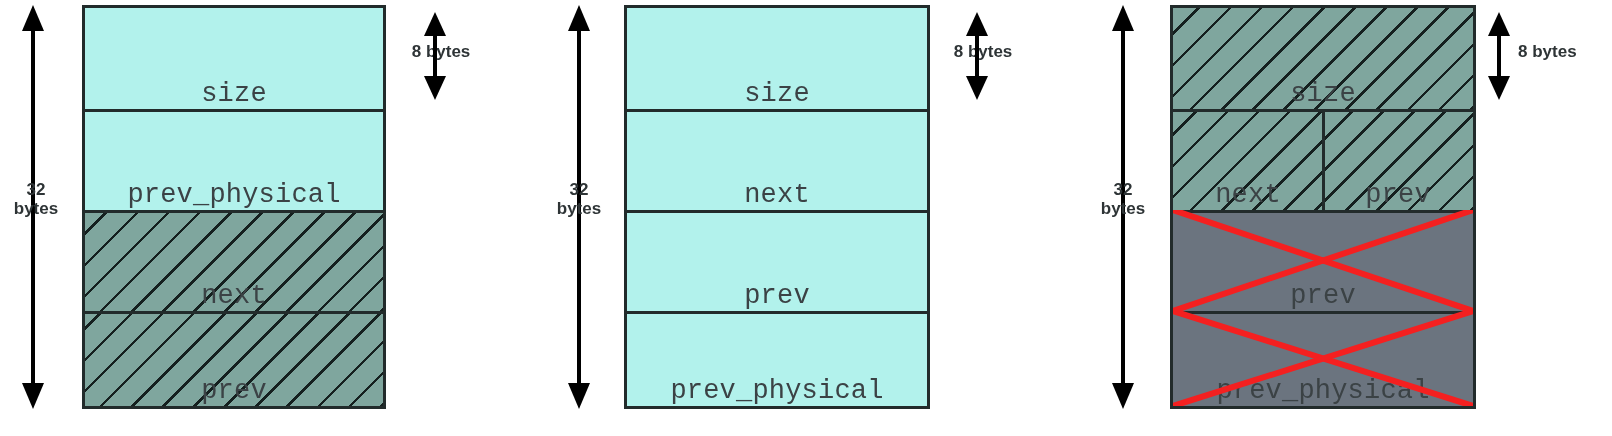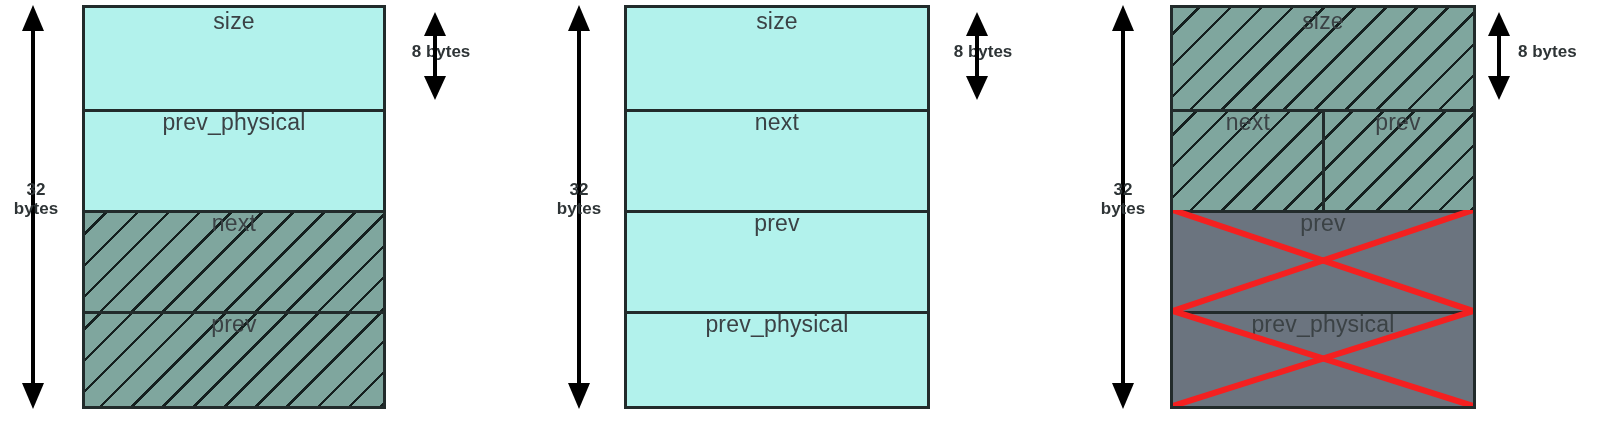--- a/index.html
+++ b/index.html
@@ -24,26 +24,27 @@
     left:0;right:0;
     box-sizing:border-box;
     display:flex;
   }
   .row + .row{}
   .cell{
     position:relative;
     box-sizing:border-box;
     flex:1 1 0;
     display:flex;
-    align-items:flex-start;
+    align-items:flex-end;
     justify-content:center;
-    font-size:23px;
+    font-size:27px;
     color:#3b4245;
     letter-spacing:.2px;
     white-space:nowrap;
+    font-family:Liberation Mono, monospace;
   }
   .cell .cell-label{position:relative;z-index:3;}
   .divider-h{
     position:absolute;left:0;right:0;height:0;
     border-top:3px solid #222b2b;
     z-index:4;
   }
   .divider-v{
     position:absolute;top:0;bottom:0;width:0;
     border-left:3px solid #222b2b;

